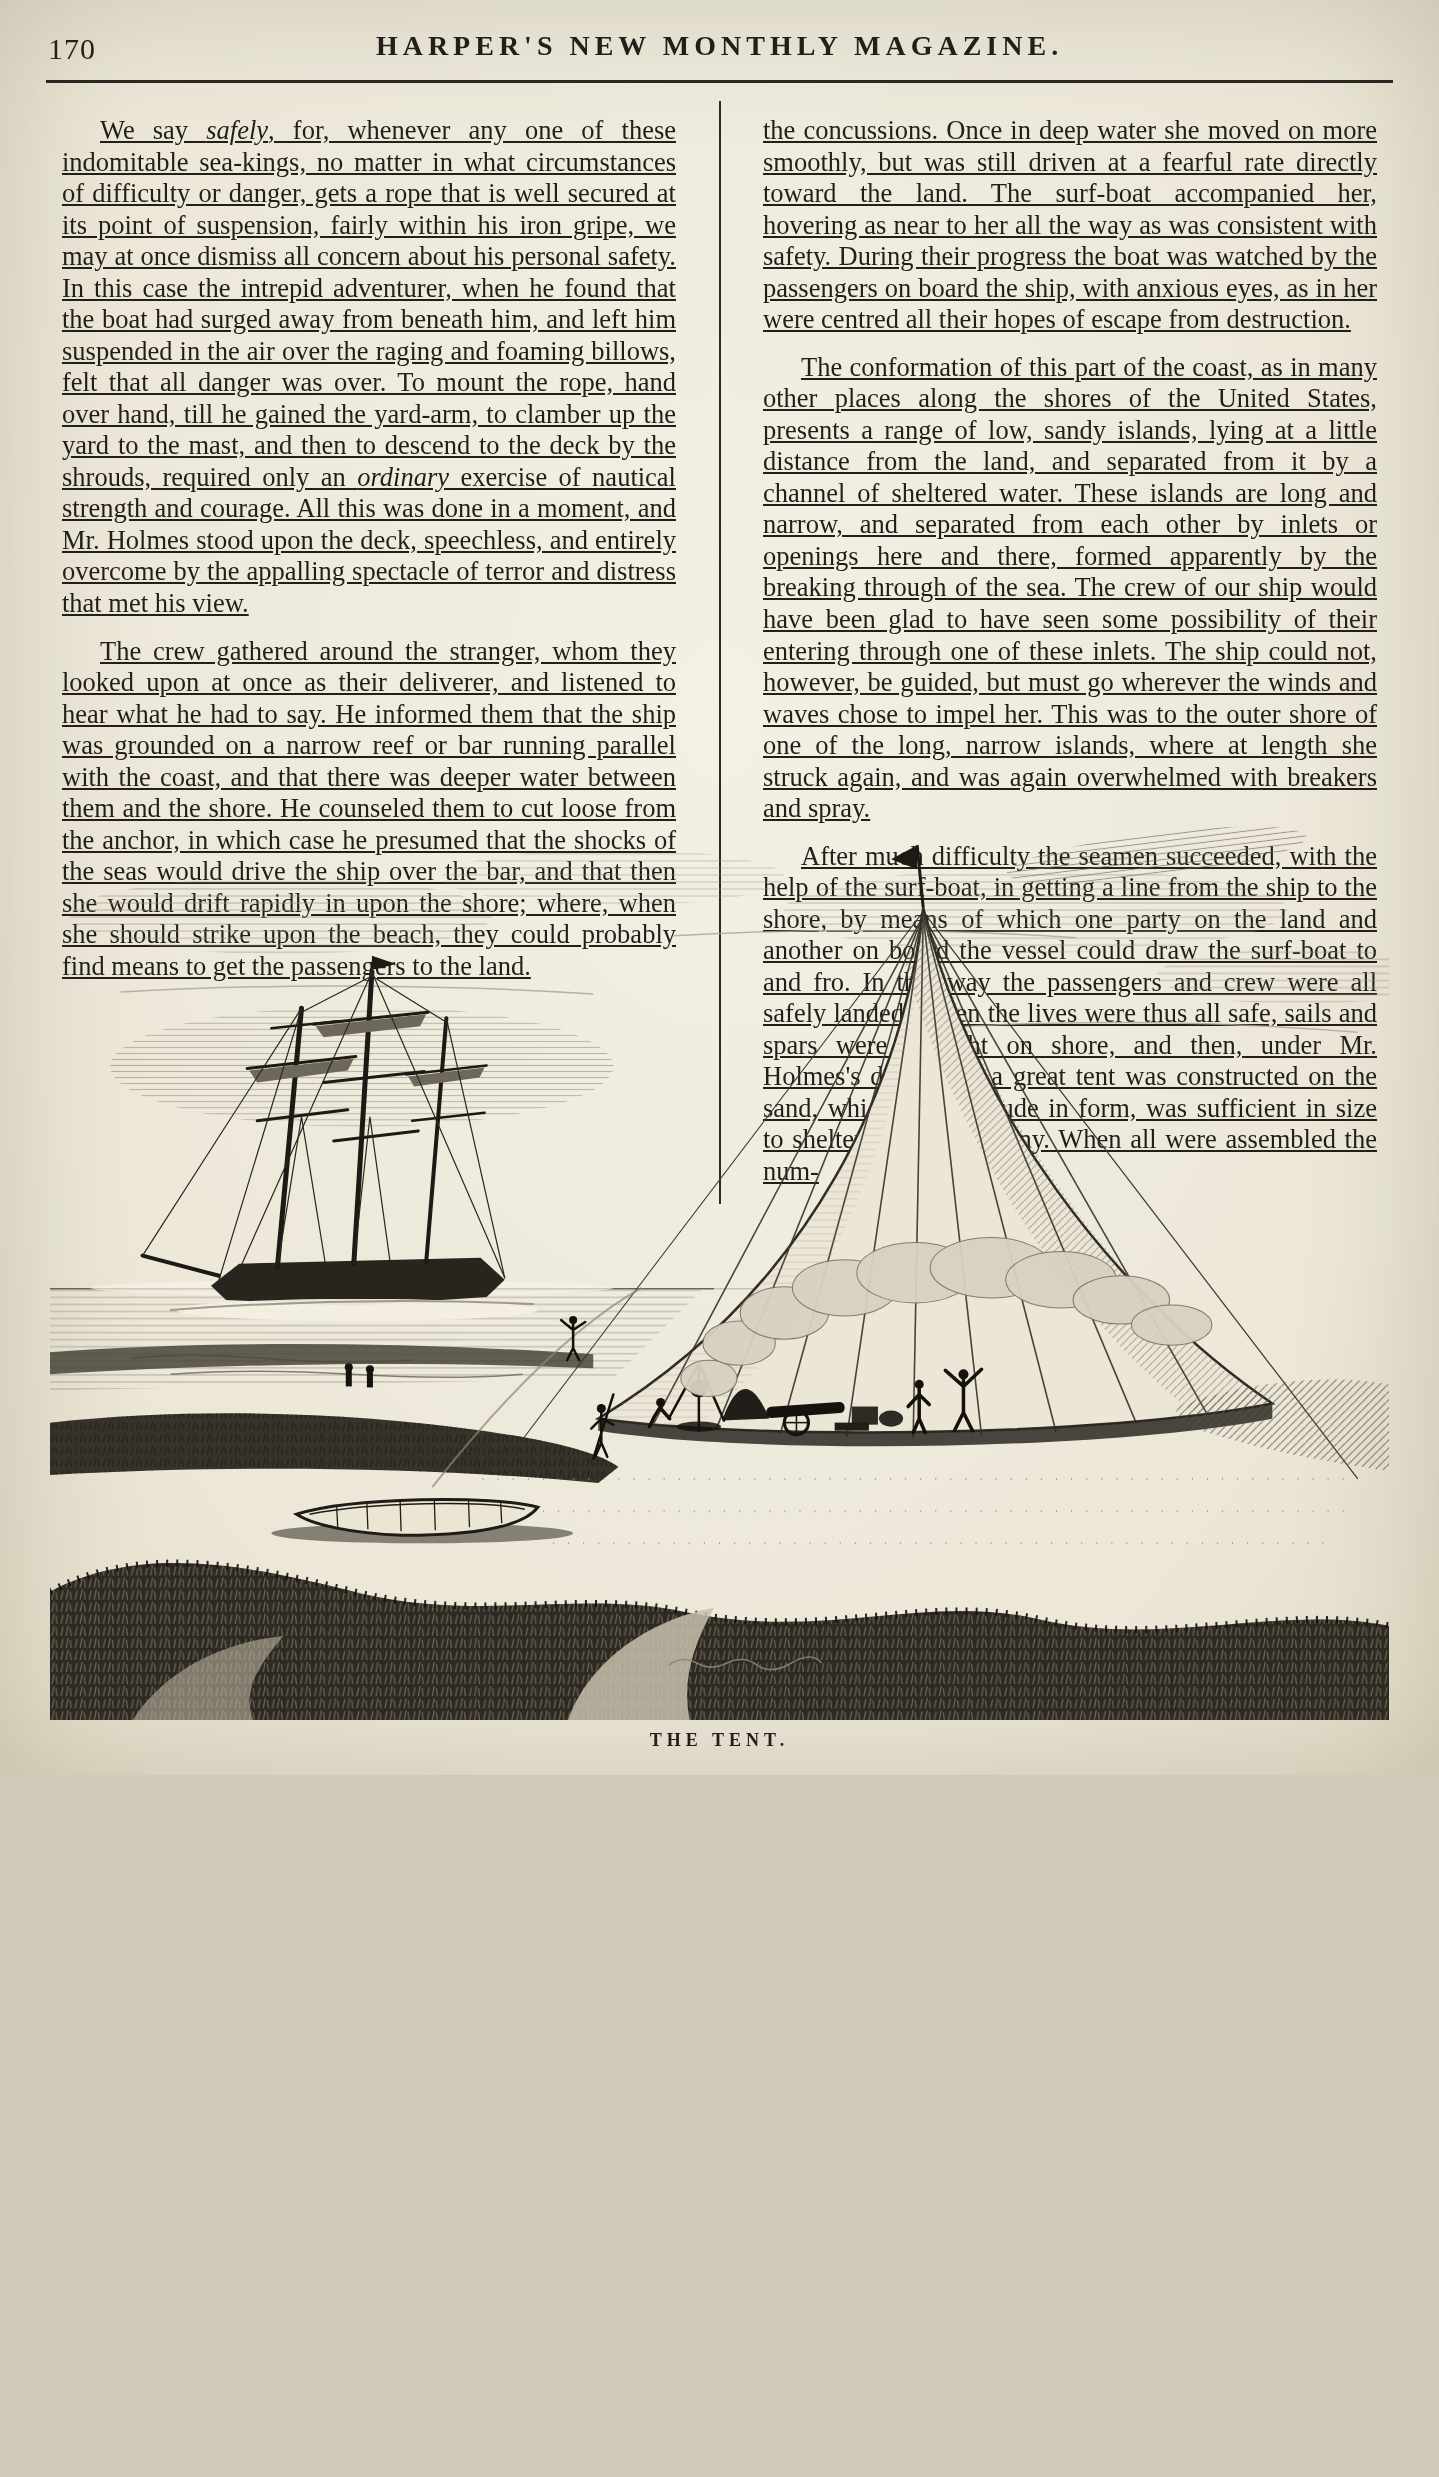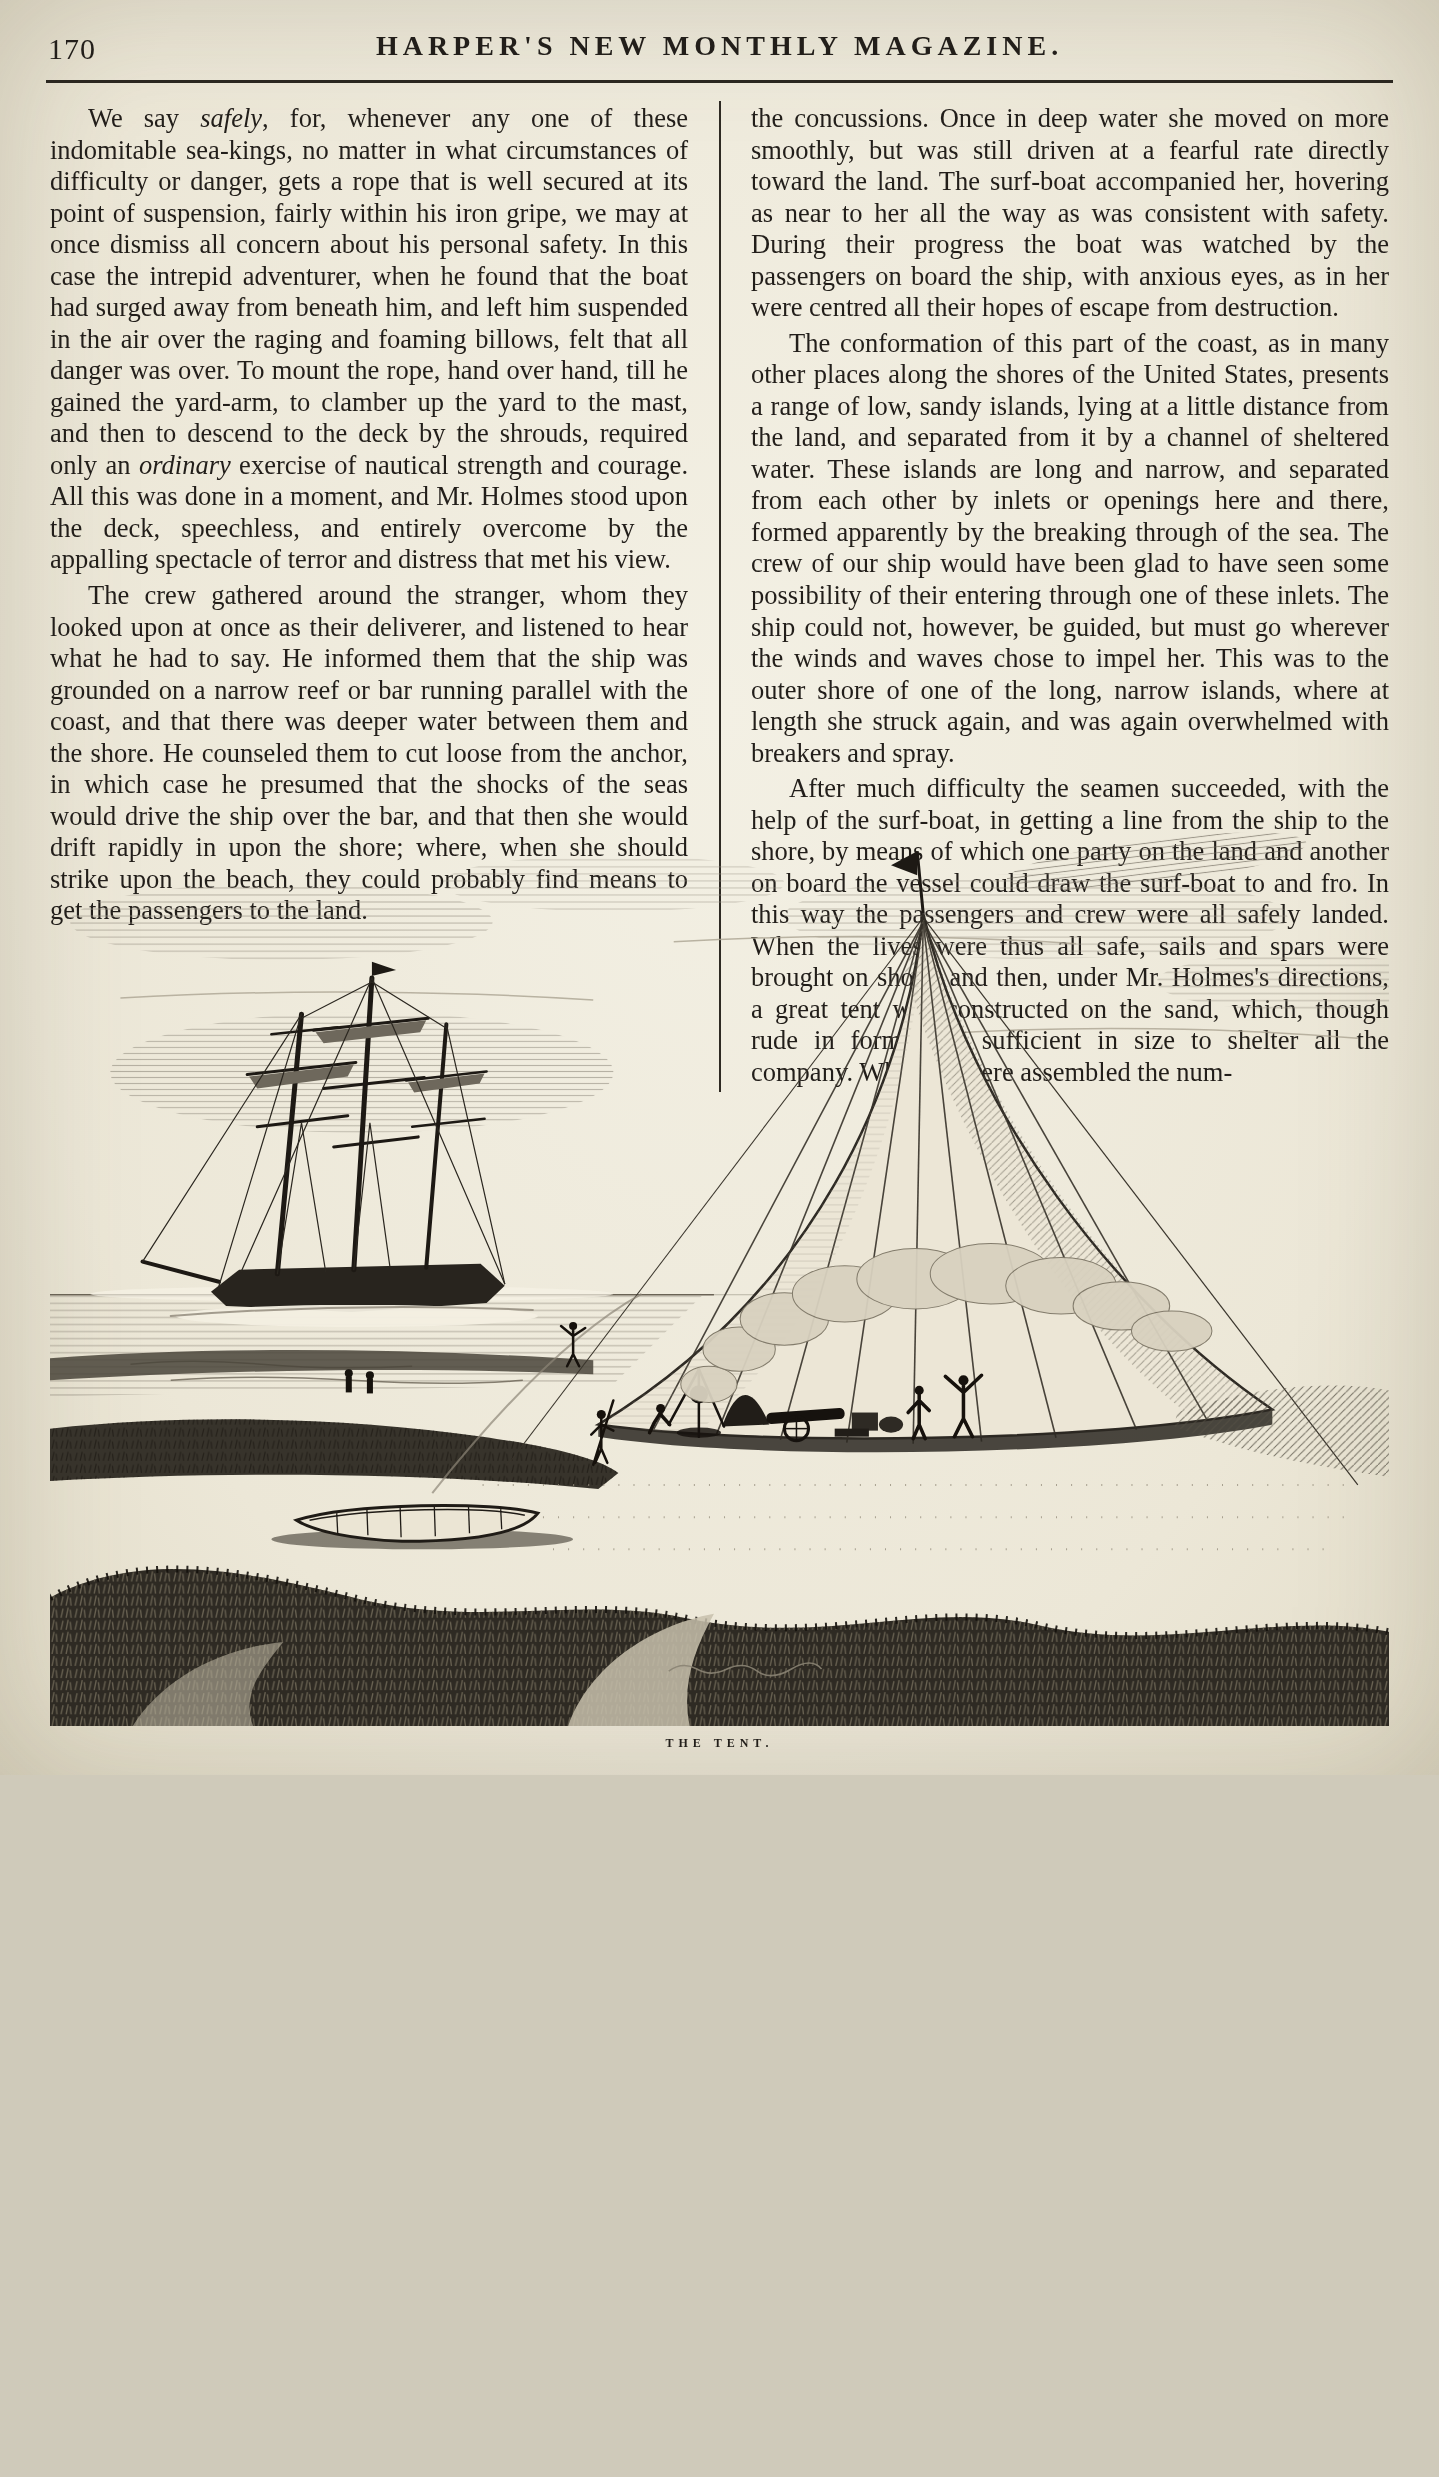--- a/index.html
+++ b/index.html
@@ -30,34 +30,34 @@
     border:none;border-top:3px solid #2b2720;
     margin:4px 0 0 0;
   }
   .columns{display:flex;margin-top:16px;}
   .col{
     width:646px;
     font-size:26.5px;line-height:1.19;
     text-align:justify;
     hyphens:auto;
   }
-  .col p{margin:4px;}
+  .col p{margin:16px;text-decoration:underline;}
   .col p.indent{text-indent:38px;}
   .divider{
     width:2px;background:#2e2a23;
     margin:2px 26px 0 27px;
     align-self:stretch;
   }
   .figure{
     position:absolute;left:50px;right:50px;bottom:24px;
   }
   .figure svg{display:block;width:100%;height:auto;}
   .caption{
     text-align:center;
-    font-size:12px;font-weight:700;letter-spacing:5px;
+    font-size:18px;font-weight:700;letter-spacing:5px;
     margin-top:10px;
   }
 </style>
 </head>
 <body>
 
 <div class="page">
 
   <header class="header">
     <span class="page-number">170</span>

